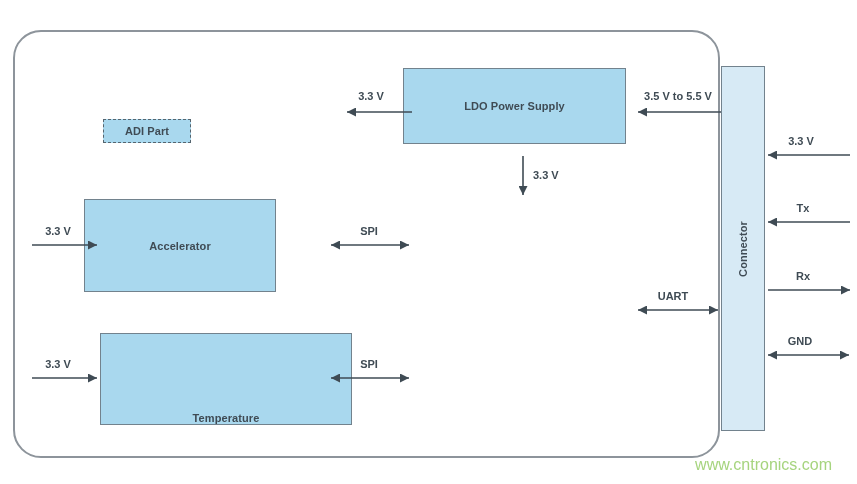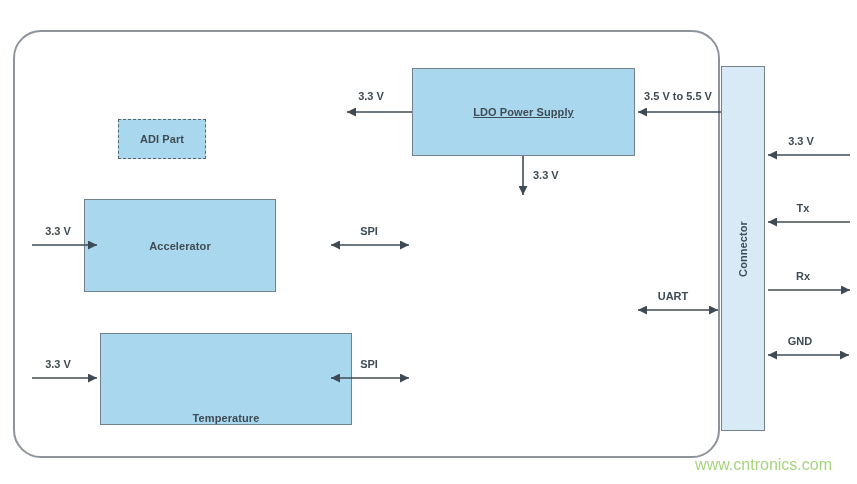--- a/index.html
+++ b/index.html
@@ -39,25 +39,25 @@
     color:var(--watermark,#a6d47e); font-weight:400;
   }
 </style>
 </head>
 <body>
 
 <div class="stage">
 
   <div class="board"></div>
 
-  <div class="block dashed" style="left:103px; top:119px; width:88px; height:40px;margin-left:15px;">
+  <div class="block dashed" style="left:103px; top:119px; width:88px; height:24px;">
     <span>ADI Part</span>
   </div>
 
-  <div class="block" style="left:412px; top:68px; width:223px; height:88px;text-decoration:underline;">
+  <div class="block" style="left:403px; top:68px; width:223px; height:76px;">
     <span>LDO Power Supply</span>
   </div>
 
   <div class="block" style="left:84px; top:199px; width:192px; height:93px;">
     <span>Accelerator</span>
   </div>
 
   <div class="block" style="left:100px; top:333px; width:252px; height:92px;align-items:flex-end;">
     <span>Temperature</span>
   </div>

